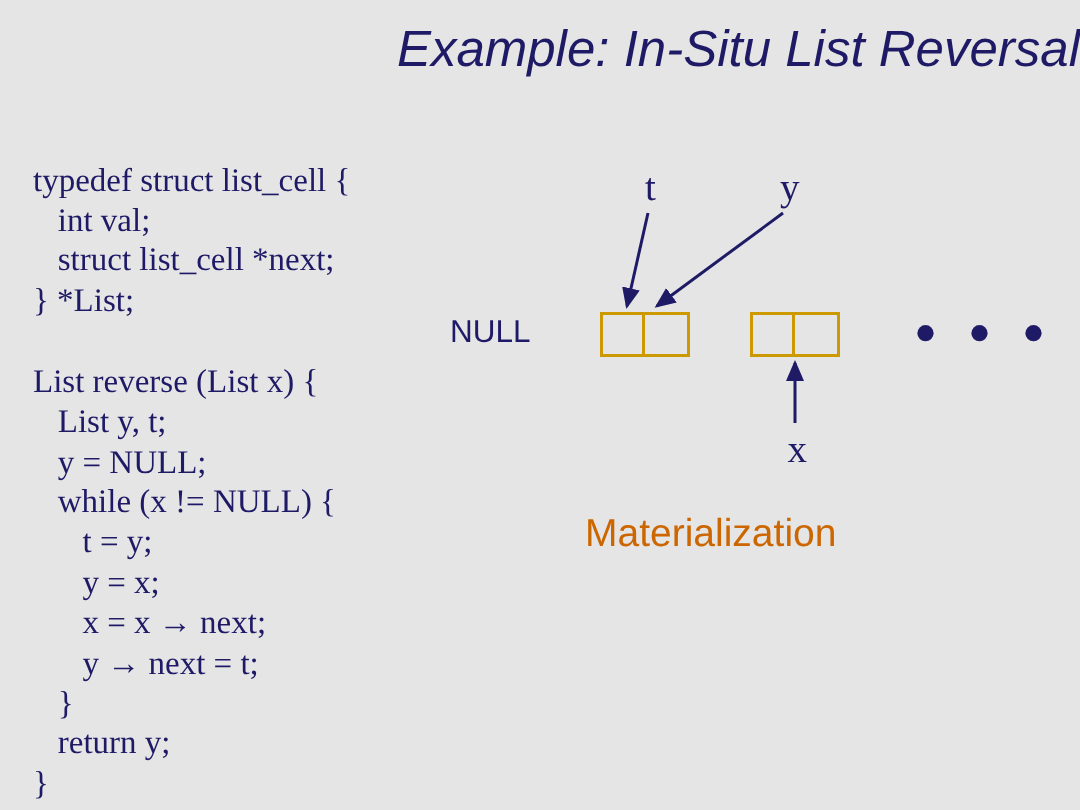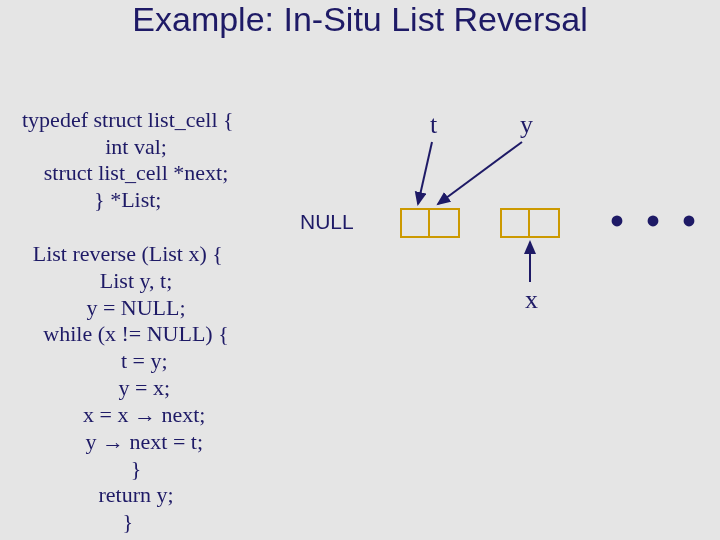--- a/index.html
+++ b/index.html
@@ -8,31 +8,32 @@
     height: 540px;
     background: #e5e5e5;
     font-family: "Times New Roman", Times, serif;
     position: relative;
     overflow: hidden;
   }
   .title {
     font-family: "Comic Sans MS", cursive, sans-serif;
     font-size: 34px;
     color: #1e1a66;
-    text-align: center;
+    text-align: right;
+    padding-top: 14px;
+    font-style: italic;
   }
   .code {
     position: absolute;
     left: 22px;
     top: 80px;
     font-size: 22px;
     color: #1e1a66;
     line-height: 1.22;
     white-space: pre;
-    text-align: center;
   }
   .diagram {
     position: absolute;
     left: 300px;
     top: 90px;
     width: 420px;
     height: 340px;
   }
   .label-t {
     position: absolute;
@@ -135,20 +136,21 @@
     <div class="cell"></div>
   </div>
   <div class="cellpair cell2">
     <div class="cell"></div>
     <div class="cell"></div>
   </div>
 
   <div class="dots">• • •</div>
 
   <div class="label-x">x</div>
+  <div class="materialization">Materialization</div>
 
   <svg class="arrows">
     <defs>
       <marker id="arrowhead" markerWidth="8" markerHeight="8" refX="6" refY="3" orient="auto">
         <polygon points="0 0, 7 3, 0 6" fill="#1e1a66"></polygon>
       </marker>
     </defs>
 
     <line x1="132" y1="52" x2="118" y2="114" stroke="#1e1a66" stroke-width="2" marker-end="url(#arrowhead)"></line>
 

